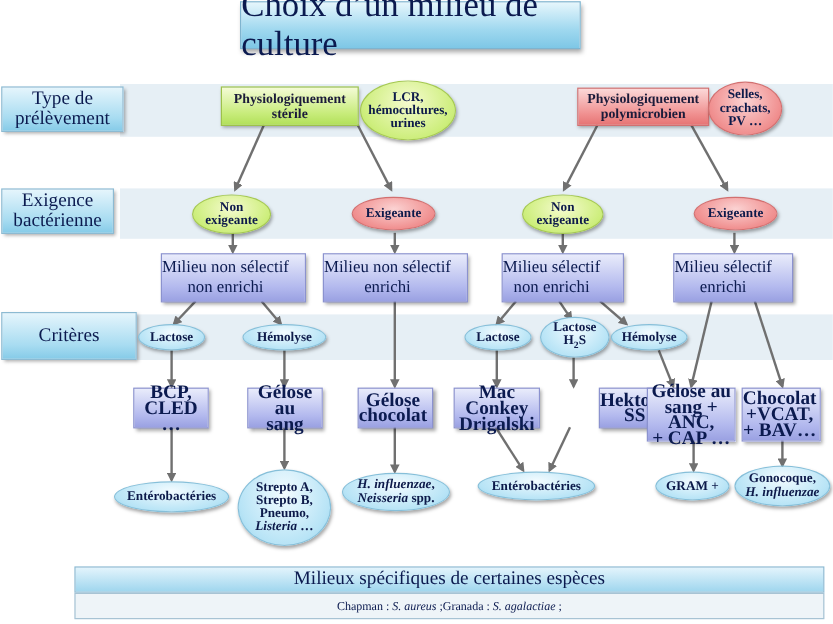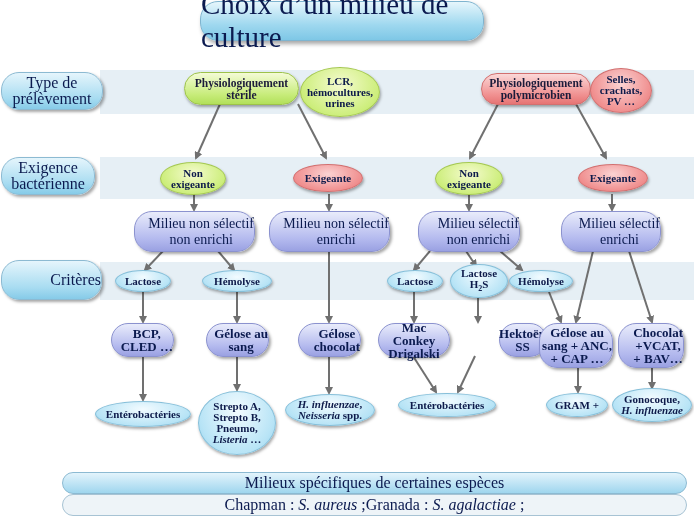--- a/index.html
+++ b/index.html
@@ -1,49 +1,49 @@
 <!DOCTYPE html>
 <html><head>
 <meta charset="utf-8">
 <style>
   html, body { margin:0; padding:0; }
   body { width:694px; height:520px; position:relative; background:#ffffff; overflow:hidden;
          font-family:"Liberation Serif","DejaVu Serif",serif; color:#0d1a4a; }
-  .abs { position:absolute; box-sizing:border-box;border-radius:18px; }
+  .abs { position:absolute; box-sizing:border-box; }
   .band { position:absolute; background:#e6eff5; }
   .title-box { left:200px; top:1px; width:284px; height:40px;
     background:linear-gradient(#e6f6fc,#9fd8ef 60%,#7ec7e6);
     border:1px solid #7fb4cf; box-shadow:2px 3px 4px rgba(0,0,0,.35);
     font-size:29px; display:flex; align-items:center; justify-content:center; color:#0b1a4f; }
   .lbl { background:linear-gradient(#e5f5fc,#a8dcf1 70%,#86cbe8); border:1px solid #8cbad2;
     box-shadow:2px 2px 3px rgba(0,0,0,.35); display:flex; align-items:center; justify-content:center;
     text-align:center; font-size:16px; line-height:16px; color:#0b1a4f; }
   .green-rect { background:linear-gradient(#f4fbd6,#c7ec7a 70%,#b2e05a); border:1px solid #9dc24a;
     box-shadow:1px 2px 3px rgba(0,0,0,.35); font-weight:bold; font-size:11.5px; line-height:12px;
     display:flex; align-items:center; justify-content:center; text-align:center; color:#1b1b3a; }
   .red-rect { background:linear-gradient(#fbd8d8,#f09090 70%,#e67474); border:1px solid #d27070;
     box-shadow:1px 2px 3px rgba(0,0,0,.35); font-weight:bold; font-size:11.5px; line-height:12px;
     display:flex; align-items:center; justify-content:center; text-align:center; color:#1b1b3a; }
   .ell { border-radius:50%; display:flex; align-items:center; justify-content:center; text-align:center;
     font-weight:bold; font-size:11px; line-height:11px; box-shadow:1px 2px 3px rgba(0,0,0,.35); color:#0d1a4a; }
   .ell-green { background:radial-gradient(ellipse at 50% 35%,#f5fbcf,#cdee7c 70%,#b3dc55); border:1px solid #a5c852; }
   .ell-red { background:radial-gradient(ellipse at 50% 35%,#fbd3d3,#f08f8f 70%,#e07070); border:1px solid #d27070; }
   .ell-blue { background:radial-gradient(ellipse at 50% 30%,#f2fbff,#b8e4f6 70%,#8fd0ec); border:1px solid #86bfd9; }
   .purple { background:linear-gradient(#e9ecfb,#b3b9ee 70%,#9aa1e2); border:1px solid #8b92cf;
-    box-shadow:2px 2px 3px rgba(0,0,0,.35); display:flex; align-items:center; justify-content:flex-end;
+    box-shadow:2px 2px 3px rgba(0,0,0,.35); display:flex; align-items:center; justify-content:flex-start;
     text-align:center; color:#0b1a4f; }
   .purple-lg { font-size:14px; line-height:16px; }
-  .purple-sm { font-weight:bold; font-size:13px; line-height:13px; }
+  .purple-sm { font-weight:bold; font-size:16px; line-height:13px; }
   .i { font-style:italic; }
   svg.lines { position:absolute; left:0; top:0; }
   .bottom-head { left:62px; top:472px; width:625px; height:22px;
     background:linear-gradient(#e3f4fc,#9fd6ee); border:1px solid #8cbad2;
     font-size:16px; display:flex; align-items:center; justify-content:center; color:#0b1a4f; }
   .bottom-body { left:62px; top:494px; width:625px; height:22px; background:#eef4f8; border:1px solid #a7c3d4;
-    font-size:16px; display:flex; align-items:center; justify-content:center; color:#0b1a4f; white-space:nowrap; }
+    font-size:10px; display:flex; align-items:center; justify-content:center; color:#0b1a4f; white-space:nowrap; }
 </style>
 </head>
 <body>
 
 <div class="band" style="left:100px;top:70px;width:594px;height:44px;"></div>
 <div class="band" style="left:100px;top:157px;width:594px;height:42px;"></div>
 <div class="band" style="left:100px;top:262px;width:594px;height:38px;"></div>
 
 <svg class="lines" width="694" height="520">
   <defs>
@@ -96,21 +96,21 @@
       <div>Type de</div>
       <div>prélèvement</div>
     </div>
 </div>
 <div class="abs lbl" style="left:1px;top:157px;width:94px;height:38px;">
   <div>
       <div>Exigence</div>
       <div>bactérienne</div>
     </div>
 </div>
-<div class="abs lbl" style="left:1px;top:260px;width:101px;height:40px;justify-content:flex-end;">
+<div class="abs lbl" style="left:1px;top:260px;width:113px;height:40px;">
   <div>
       <div>Critères</div>
     </div>
 </div>
 
 <div class="abs green-rect" style="left:184px;top:72px;width:115px;height:33px;">
   <div>
       <div>Physiologiquement</div>
       <div>stérile</div>
     </div>

